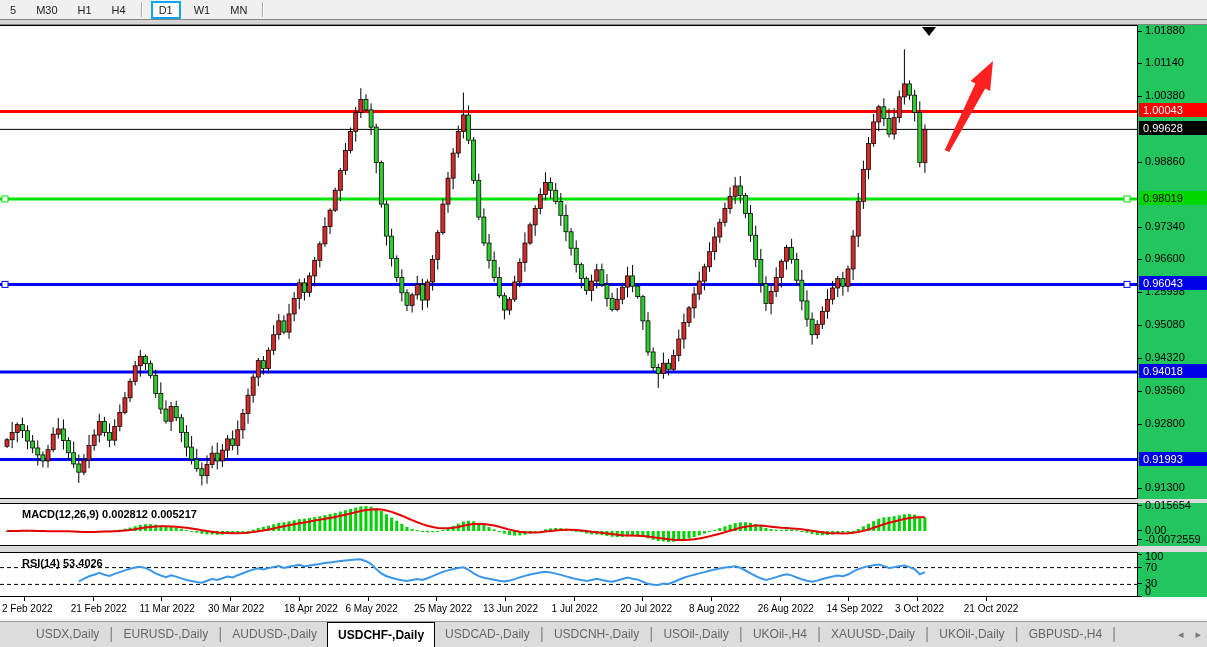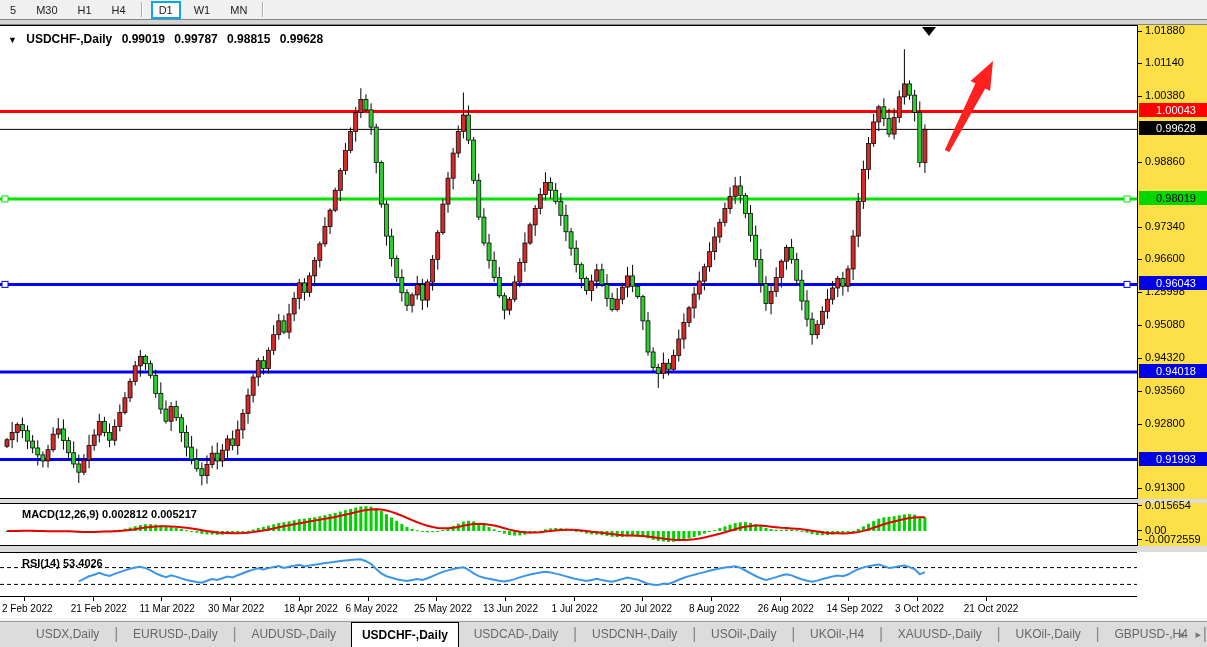--- a/index.html
+++ b/index.html
@@ -12,21 +12,21 @@
   .tf-btn{font-size:11px;color:#222;padding:1px 6px;margin:0 3px;border:1px solid transparent;cursor:default;}
   .tf-btn.active{background:#fbfbfb;border:2px solid #0ea5e9;}
   .tf-sep{width:1px;height:15px;background:#aaa;border-right:1px solid #fff;margin:0 5px;}
 
   #groove-top{left:0;top:19px;width:1207px;height:6px;background:#d4d4d4;border-top:1px solid #858585;border-bottom:1px solid #858585;box-sizing:border-box;}
 
   
   .panel-row{left:0;width:1207px;background:#fff;}
   #main-row{top:25px;height:474px;}
   #main-plot{left:0;top:0;width:1137px;height:472px;border-top:1px solid #000;border-bottom:2px solid #000;box-sizing:content-box;}
-  .paxis{left:1137px;top:0;width:70px;border-left:1px solid #000;background:#fde047;text-align:center;}
+  .paxis{left:1137px;top:0;width:70px;border-left:1px solid #000;background:#22c55e;}
   #main-axis{height:474px;}
   .tick-label{position:absolute;left:7px;font-size:11px;color:#000;white-space:nowrap;}
   .tick-dash{position:absolute;left:0;width:4px;height:1px;background:#000;}
   .price-badge{position:absolute;left:1px;width:66px;height:14px;font-size:11px;line-height:14px;padding-left:4px;white-space:nowrap;}
 
   #chart-title{left:8px;top:6px;font-size:12px;font-weight:bold;color:#000;white-space:nowrap;}
   #chart-title span{margin-right:6px;}
   #collapse-marker{font-size:9px;}
 
   #shift-marker{left:922px;top:1px;width:0;height:0;border-left:7px solid transparent;border-right:7px solid transparent;border-top:9px solid #000;}
@@ -42,21 +42,21 @@
   #rsi-plot{left:0;top:0;width:1137px;height:45px;border-top:1px solid #000;border-bottom:1px solid #000;box-sizing:border-box;}
   #rsi-axis{height:45px;}
   .ind-label{left:22px;top:4px;font-size:11px;font-weight:bold;color:#000;white-space:nowrap;z-index:5;}
 
   #date-row{top:597px;height:21px;background:#fff;}
   .date-label{position:absolute;top:6px;font-size:10px;color:#000;white-space:nowrap;}
   .date-tick{position:absolute;top:0;width:1px;height:4px;background:#000;}
 
   #filler{top:618px;height:3px;left:0;width:1207px;background:#f5f5f5;}
 
-  #tabbar{top:621px;height:26px;left:0;width:1207px;background:#dcdcdc;border-top:1px solid #9a9a9a;box-sizing:border-box;display:flex;align-items:stretch;padding-left:26px;justify-content:space-between;}
+  #tabbar{top:621px;height:26px;left:0;width:1207px;background:#dcdcdc;border-top:1px solid #9a9a9a;box-sizing:border-box;display:flex;align-items:stretch;padding-left:26px;}
   .tab{font-size:12px;color:#666;line-height:24px;padding:0 10px;white-space:nowrap;}
   .tab.active{background:#fff;border:1px solid #000;border-bottom:none;color:#000;font-weight:bold;}
   .tab-sep{color:#8a8a8a;line-height:24px;}
   #tab-arrows{position:absolute;right:6px;top:621px;height:26px;display:flex;align-items:center;gap:12px;font-size:11px;color:#777;}
 </style>
 </head>
 <body>
 
 <div id="app">
 
@@ -441,28 +441,20 @@
           <line x1="909.528" y1="54.444645300908526" x2="909.528" y2="73.8190191244877" stroke="#000" stroke-width="1"></line>
           <rect x="907.528" y="57.898360000000054" width="4" height="11.24239999999972" fill="#2fcc2f" stroke="#000" stroke-width="0.75"></rect>
           <line x1="914.6560000000001" y1="63.71262790721735" x2="914.6560000000001" y2="95.52662218666757" stroke="#000" stroke-width="1"></line>
           <rect x="912.6560000000001" y="69.14075999999977" width="4" height="17.29600000000002" fill="#2fcc2f" stroke="#000" stroke-width="0.75"></rect>
           <line x1="919.784" y1="75.44666973896769" x2="919.784" y2="141.33072282429512" stroke="#000" stroke-width="1"></line>
           <rect x="917.784" y="86.4367599999998" width="4" height="50.158399999999745" fill="#2fcc2f" stroke="#000" stroke-width="0.75"></rect>
           <line x1="924.912" y1="98.29434002722317" x2="924.912" y2="146.8927208034095" stroke="#000" stroke-width="1"></line>
           <rect x="922.912" y="103.30035999999986" width="4" height="33.29479999999968" fill="#d32a2a" stroke="#000" stroke-width="0.75"></rect>
           <polygon points="944.8,123.9 975.4,57.4 970.5,54.9 993,35 990.1,64.9 985.2,62.4 949.2,126.1" fill="#ff2020"></polygon>
         </svg>
-      <div id="chart-title" class="abs">
-        <span id="collapse-marker">▼</span>
-        <span>USDCHF-,Daily</span>
-        <span>0.99019</span>
-        <span>0.99787</span>
-        <span>0.98815</span>
-        <span>0.99628</span>
-      </div>
       <div id="shift-marker" class="abs"></div>
     </div>
     <div id="main-axis" class="abs paxis">
         <div class="tick-dash" style="top:6.01036000000001px"></div>
         <div class="tick-label" style="top:-0.9896399999999899px">1.01880</div>
         <div class="tick-dash" style="top:38.007959999999365px"></div>
         <div class="tick-label" style="top:31.007959999999365px">1.01140</div>
         <div class="tick-dash" style="top:70.8703599999996px"></div>
         <div class="tick-label" style="top:63.87035999999959px">1.00380</div>
         <div class="tick-dash" style="top:136.59515999999954px"></div>
@@ -702,20 +694,30 @@
       <svg id="rsi-svg" width="1137" height="45">
           <line x1="0" y1="14.6" x2="1137" y2="14.6" stroke="#000" stroke-width="1" stroke-dasharray="4 3"></line>
           <line x1="0" y1="31.4" x2="1137" y2="31.4" stroke="#000" stroke-width="1" stroke-dasharray="4 3"></line>
           <path d="M78.8,28.4 L83.9,25.9 L89.0,23.3 L94.2,21.7 L99.3,19.8 L104.4,21.7 L109.6,22.9 L114.7,20.9 L119.8,19.1 L124.9,17.4 L130.1,15.8 L135.2,14.5 L140.3,13.7 L145.5,15.1 L150.6,17.3 L155.7,20.3 L160.8,22.5 L166.0,24.1 L171.1,22.2 L176.2,23.6 L181.4,25.4 L186.5,27.0 L191.6,28.1 L196.7,29.0 L201.9,29.7 L207.0,27.8 L212.1,26.0 L217.2,26.9 L222.4,25.2 L227.5,23.6 L232.6,24.4 L237.8,22.2 L242.9,20.2 L248.0,18.3 L253.1,16.6 L258.3,15.3 L263.4,16.5 L268.5,15.1 L273.7,14.0 L278.8,13.1 L283.9,15.0 L289.0,13.7 L294.2,12.8 L299.3,11.9 L304.4,13.5 L309.6,12.5 L314.7,11.7 L319.8,10.9 L324.9,10.1 L330.1,9.4 L335.2,8.7 L340.3,8.1 L345.4,7.5 L350.6,7.0 L355.7,6.6 L360.8,6.3 L366.0,8.2 L371.1,11.0 L376.2,16.0 L381.3,20.4 L386.5,23.2 L391.6,24.8 L396.7,26.2 L401.9,27.2 L407.0,28.0 L412.1,26.9 L417.2,25.9 L422.4,27.0 L427.5,25.2 L432.6,23.1 L437.8,20.9 L442.9,18.9 L448.0,17.4 L453.1,16.0 L458.3,14.9 L463.4,14.2 L468.5,16.8 L473.6,20.4 L478.8,23.1 L483.9,24.8 L489.0,25.8 L494.2,26.8 L499.3,27.8 L504.4,28.6 L509.5,27.6 L514.7,26.1 L519.8,24.4 L524.9,22.9 L530.1,21.5 L535.2,20.4 L540.3,19.5 L545.4,18.7 L550.6,19.4 L555.7,20.6 L560.8,21.9 L566.0,23.4 L571.1,24.8 L576.2,26.1 L581.3,27.1 L586.5,28.0 L591.6,26.9 L596.7,25.7 L601.8,26.9 L607.0,28.0 L612.1,28.8 L617.2,27.5 L622.4,26.0 L627.5,24.6 L632.6,25.7 L637.7,26.6 L642.9,28.7 L648.0,30.8 L653.1,31.8 L658.3,32.1 L663.4,30.6 L668.5,31.0 L673.6,29.0 L678.8,26.8 L683.9,24.8 L689.0,23.1 L694.2,21.7 L699.3,20.4 L704.4,19.1 L709.5,17.8 L714.7,16.6 L719.8,15.6 L724.9,14.6 L730.0,13.9 L735.2,13.2 L740.3,14.8 L745.4,17.5 L750.6,20.3 L755.7,23.0 L760.8,25.3 L765.9,27.0 L771.1,25.6 L776.2,24.1 L781.3,22.5 L786.5,21.2 L791.6,22.4 L796.7,24.5 L801.8,26.3 L807.0,27.7 L812.1,28.8 L817.2,27.6 L822.4,26.0 L827.5,24.7 L832.6,23.5 L837.7,22.5 L842.9,23.3 L848.0,21.5 L853.1,18.6 L858.2,16.2 L863.4,14.4 L868.5,13.2 L873.6,12.2 L878.8,11.6 L883.9,13.1 L889.0,15.0 L894.1,14.2 L899.3,13.2 L904.4,12.6 L909.5,14.1 L914.7,16.2 L919.8,21.3 L924.9,19.1 " fill="none" stroke="#3b96e8" stroke-width="2"></path>
         </svg>
       <div class="abs ind-label">
         <span>RSI(14)</span>
         <span>53.4026</span>
       </div>
     </div>
+    <div id="rsi-axis" class="abs paxis">
+        <div class="tick-dash" style="top:2px"></div>
+        <div class="tick-label" style="top:-2px">100</div>
+        <div class="tick-dash" style="top:14.6px"></div>
+        <div class="tick-label" style="top:8.6px">70</div>
+        <div class="tick-dash" style="top:31.4px"></div>
+        <div class="tick-label" style="top:25.4px">30</div>
+        <div class="tick-dash" style="top:44px"></div>
+        <div class="tick-label" style="top:33px">0</div>
+      </div>
   </div>
 
   <div id="date-row" class="abs">
       <div class="date-tick" style="left:24px"></div>
       <div class="date-label" style="left:2px">2 Feb 2022</div>
       <div class="date-tick" style="left:92.7px"></div>
       <div class="date-label" style="left:70.7px">21 Feb 2022</div>
       <div class="date-tick" style="left:161.4px"></div>
       <div class="date-label" style="left:139.4px">11 Mar 2022</div>
       <div class="date-tick" style="left:230.10000000000002px"></div>

